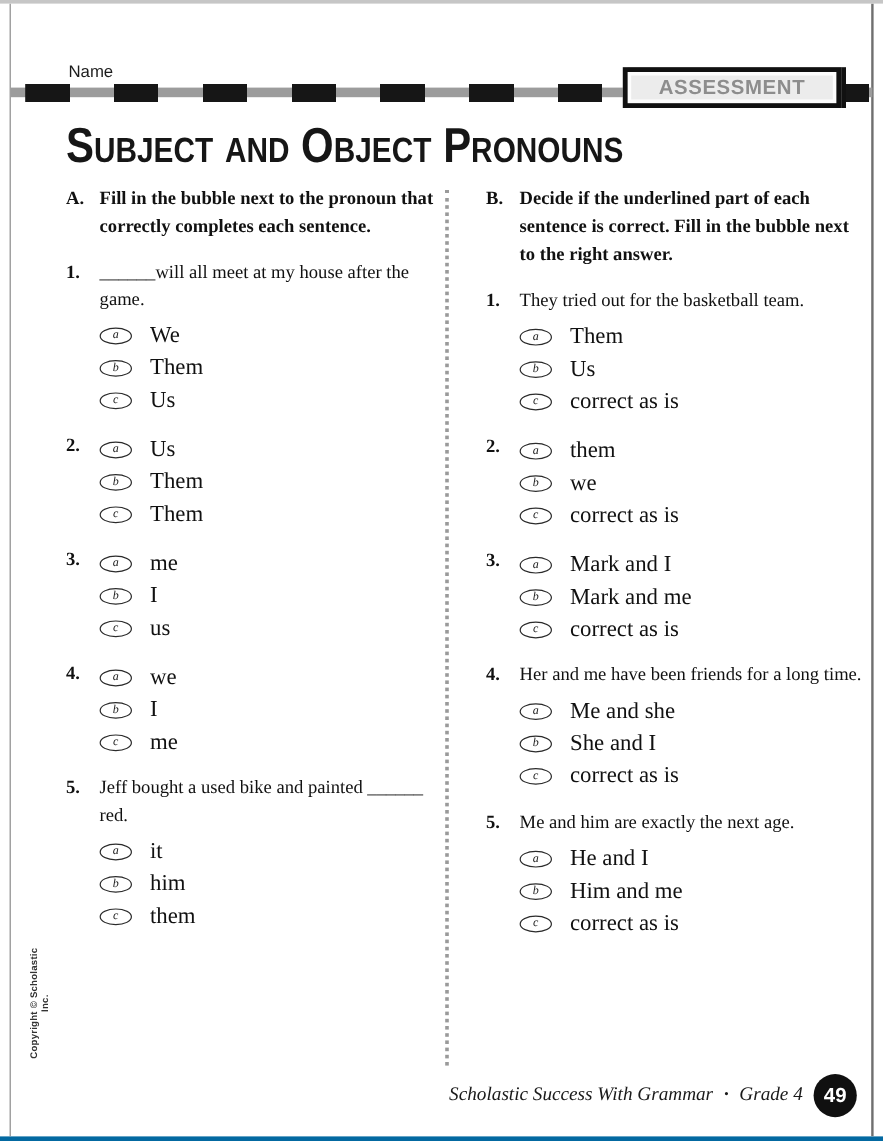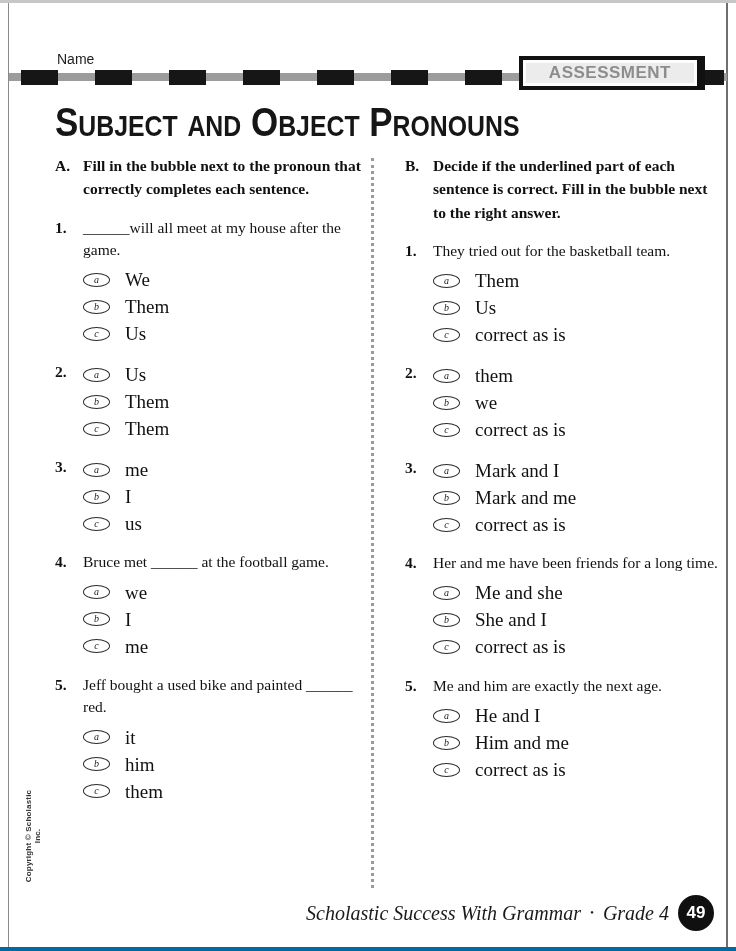--- a/index.html
+++ b/index.html
@@ -72,21 +72,21 @@
     margin-right:15px; flex:0 0 auto;
     font-style:italic; font-size:10px; line-height:1; color:#222;
   }
   .opt-text { font-size:19px; }
 
   
   .footer {
     position:absolute; right:22px; bottom:16px;
     display:flex; align-items:center; gap:9px;
   }
-  .footer-text { font-style:italic; font-size:20px; color:#1a1a1a; }
+  .footer-text { font-style:italic; font-size:16px; color:#1a1a1a; }
   .footer-bullet { font-size:11px; position:relative; top:-1px; }
   .page-circle {
     width:36px; height:36px; border-radius:50%; background:#101010;
     display:flex; align-items:center; justify-content:center;
     color:#fff; font-family:"Liberation Sans", sans-serif;
     font-weight:bold; font-size:17px;
   }
 
   .copyright {
     position:absolute; left:-14px; top:824px; width:94px; text-align:center;
@@ -169,21 +169,20 @@
           </div>
           <div class="option">
             <span class="bubble">c</span>
             <span class="opt-text">us</span>
           </div>
         </div>
       </div>
 
       <div class="question">
         <span class="q-num">4.</span>
-        <span class="q-text">Bruce met ______ at the football game.</span>
         <div class="options">
           <div class="option">
             <span class="bubble">a</span>
             <span class="opt-text">we</span>
           </div>
           <div class="option">
             <span class="bubble">b</span>
             <span class="opt-text">I</span>
           </div>
           <div class="option">

